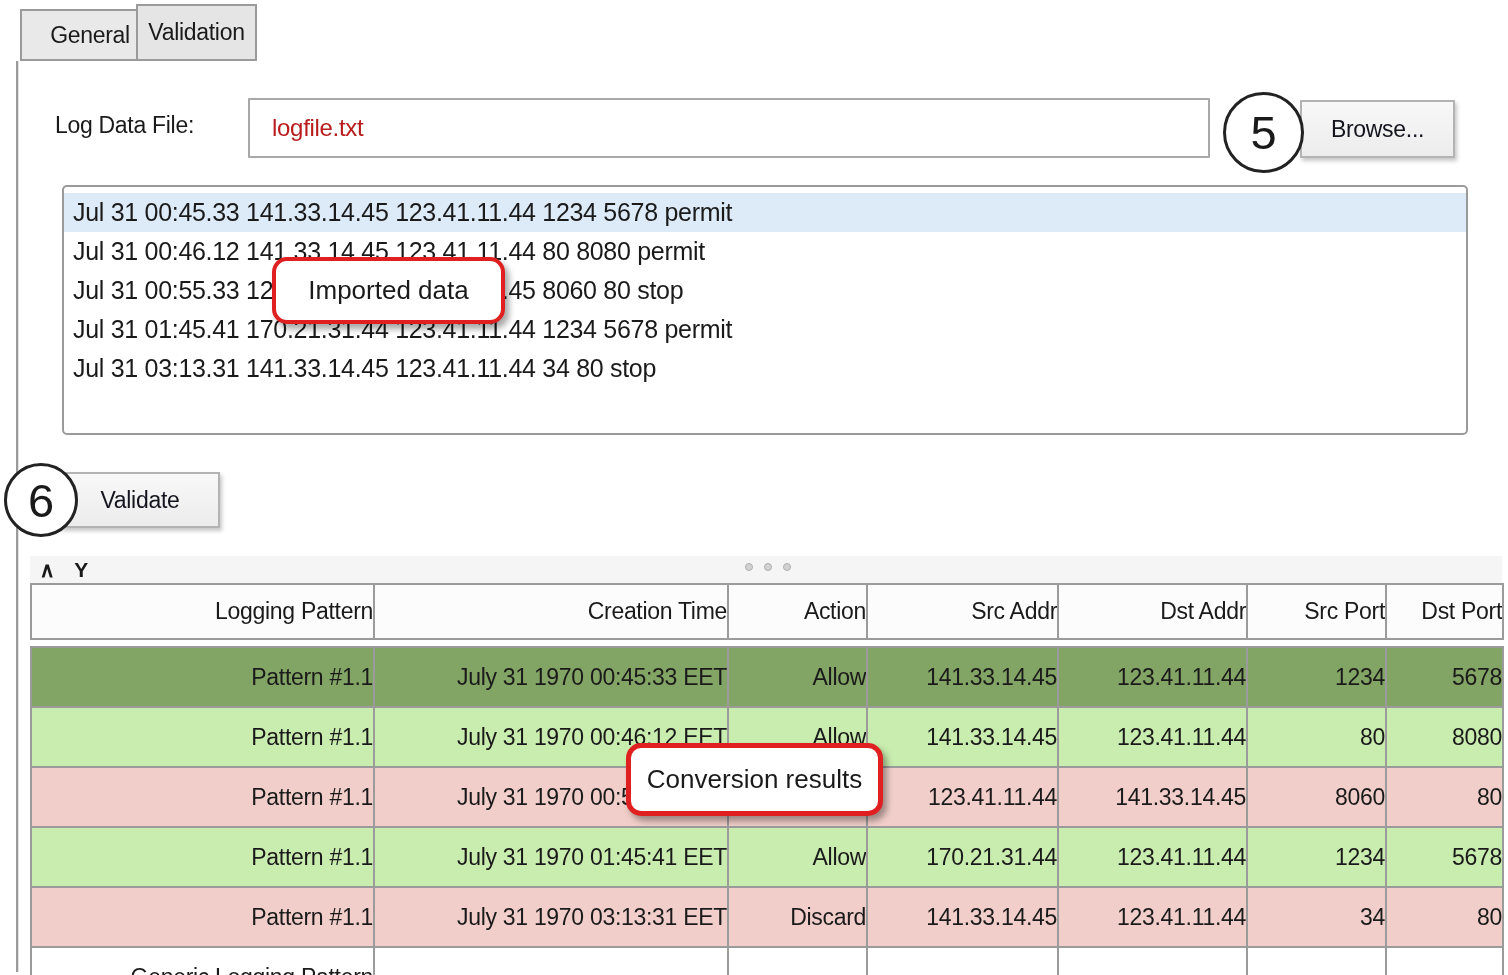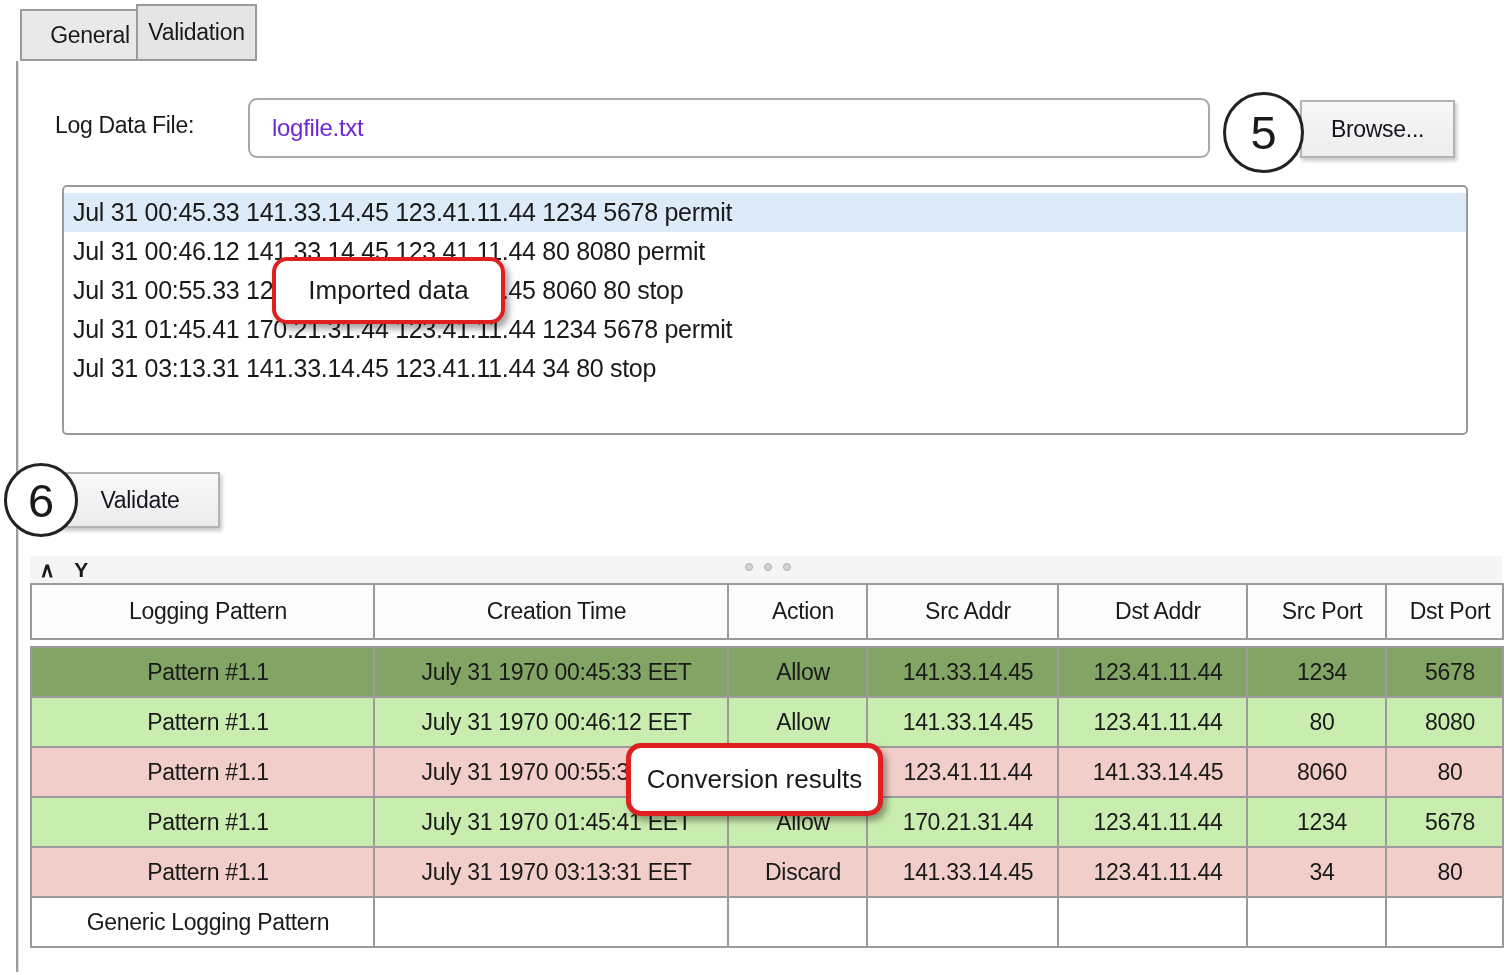--- a/index.html
+++ b/index.html
@@ -24,23 +24,23 @@
   
   .panel-border {
     left:16px; top:61px; width:3px; height:911px;
     border-left:2px solid #9b9b9b; border-right:1px solid #e2e2e2;
   }
 
   
   .file-label { left:55px; top:112px; font-size:23px; }
   .file-input {
     left:248px; top:98px; width:962px; height:60px;
-    border:2px solid #a8a8a8; border-radius:9px;
+    border:2px solid #a8a8a8; border-radius:1px;
     font-family:"Liberation Sans", sans-serif;
-    font-size:24px; padding:0 0 0 22px; color:#6d28d9;
+    font-size:24px; padding:0 0 0 22px; color:#b91c1c;
     outline:none; background:#ffffff; letter-spacing:-0.3px;
   }
   .btn {
     display:flex; align-items:center; justify-content:center;
     background:linear-gradient(#f8f8f8,#ececec);
     border:2px solid #b3b3b3; border-radius:0;
     font-size:23px; color:#14141f; cursor:pointer;
     box-shadow:2px 3px 4px rgba(0,0,0,0.22);
   }
   .btn-browse { left:1300px; top:100px; width:155px; height:58px; }
@@ -94,24 +94,24 @@
     width:8px; height:8px; border-radius:50%;
     background:#d2d2d2; border:1px solid #b0b0b0;
   }
 
   
   table { border-collapse:collapse; table-layout:fixed; }
   .tbl-head { left:30px; top:583px; }
   .tbl-body { left:30px; top:646px; }
   th, td {
     border:2px solid #9b9b9b; font-size:23px; font-weight:400;
-    text-align:center; padding:0 0 0 11px; overflow:hidden; white-space:nowrap;
+    text-align:right; padding:0 0 0 11px; overflow:hidden; white-space:nowrap;
   }
   th { height:55px; background:#fcfcfc; }
-  td { height:50px; }
+  td { height:60px; }
   tr.r-sel td     { background:#82a464; }
   tr.r-allow td   { background:#c9ecaf; }
   tr.r-discard td { background:#f1cec9; }
   tr.r-generic td { background:#ffffff; }
 </style>
 </head>
 <body>
 
 <div class="abs tab tab-general">General</div>
 <div class="abs tab tab-validation">Validation</div>

